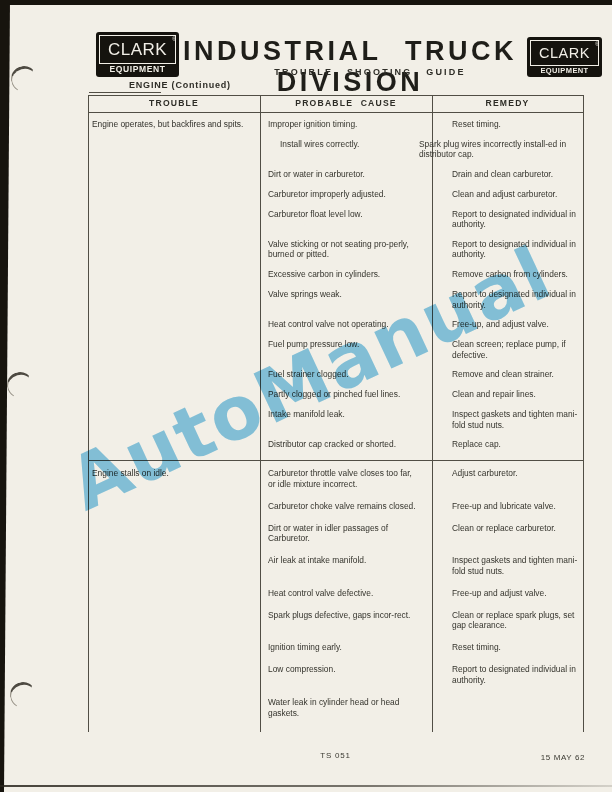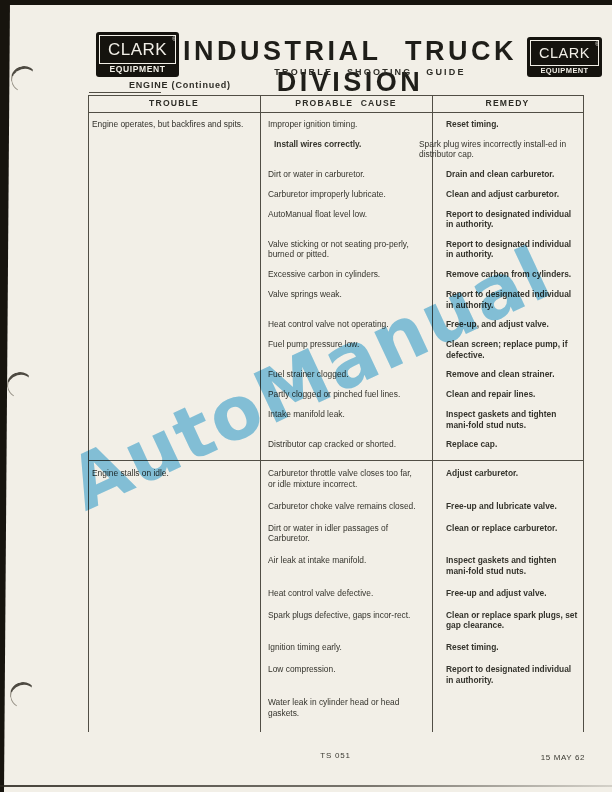--- a/index.html
+++ b/index.html
@@ -61,21 +61,21 @@
          font-size:8.4px;line-height:10.5px;color:#35342d;}
   .tsection{display:flex;box-sizing:border-box;}
   .tsection.sec0{height:344px;}
   .tsection.sec1{height:268px;padding-top:5px;}
   .cell{box-sizing:border-box;}
   .trouble{width:172px;padding:3px 10px 0 4px;font-weight:bold;color:#32312b;font-weight:normal;}
   .rows{flex:1;display:flex;flex-direction:column;justify-content:space-between;
         padding:3px 0 10px;box-sizing:border-box;}
   .trow{display:flex;}
   .cause{width:172px;padding:0 12px 0 8px;}
-  .remedy{flex:1;padding:0 4px 0 14px;font-weight:bold;}
+  .remedy{flex:1;padding:0 4px 0 20px;}
 
   
   .doc-number{position:absolute;left:88px;top:751px;width:495px;text-align:center;
               font-size:8px;letter-spacing:.8px;color:#3a3931;}
   .doc-date{position:absolute;left:493px;top:753px;width:92px;text-align:right;
             font-size:8px;letter-spacing:.6px;color:#3a3931;}
 
   
   .watermark{position:absolute;left:40px;top:268px;width:540px;height:220px;
              display:flex;align-items:center;justify-content:center;
@@ -142,25 +142,25 @@
           </div>
           <div class="trow">
             <div class="cell remedy">Install wires correctly.</div>
             <div class="cell cause">Spark plug wires incorrectly install-ed in distributor cap.</div>
           </div>
           <div class="trow">
             <div class="cell cause">Dirt or water in carburetor.</div>
             <div class="cell remedy">Drain and clean carburetor.</div>
           </div>
           <div class="trow">
-            <div class="cell cause">Carburetor improperly lubricate.</div>
+            <div class="cell cause">Carburetor improperly adjusted.</div>
             <div class="cell remedy">Clean and adjust carburetor.</div>
           </div>
           <div class="trow">
-            <div class="cell cause">AutoManual float level low.</div>
+            <div class="cell cause">Carburetor float level low.</div>
             <div class="cell remedy">Report to designated individual in authority.</div>
           </div>
           <div class="trow">
             <div class="cell cause">Valve sticking or not seating pro-perly, burned or pitted.</div>
             <div class="cell remedy">Report to designated individual in authority.</div>
           </div>
           <div class="trow">
             <div class="cell cause">Excessive carbon in cylinders.</div>
             <div class="cell remedy">Remove carbon from cylinders.</div>
           </div>

